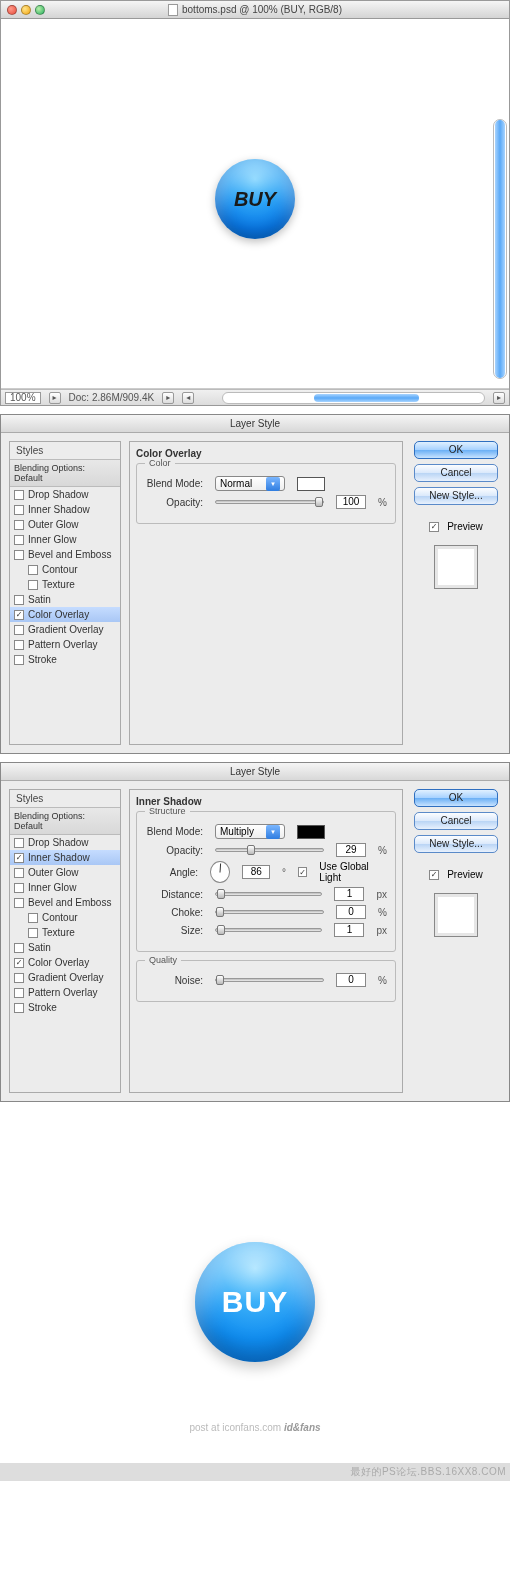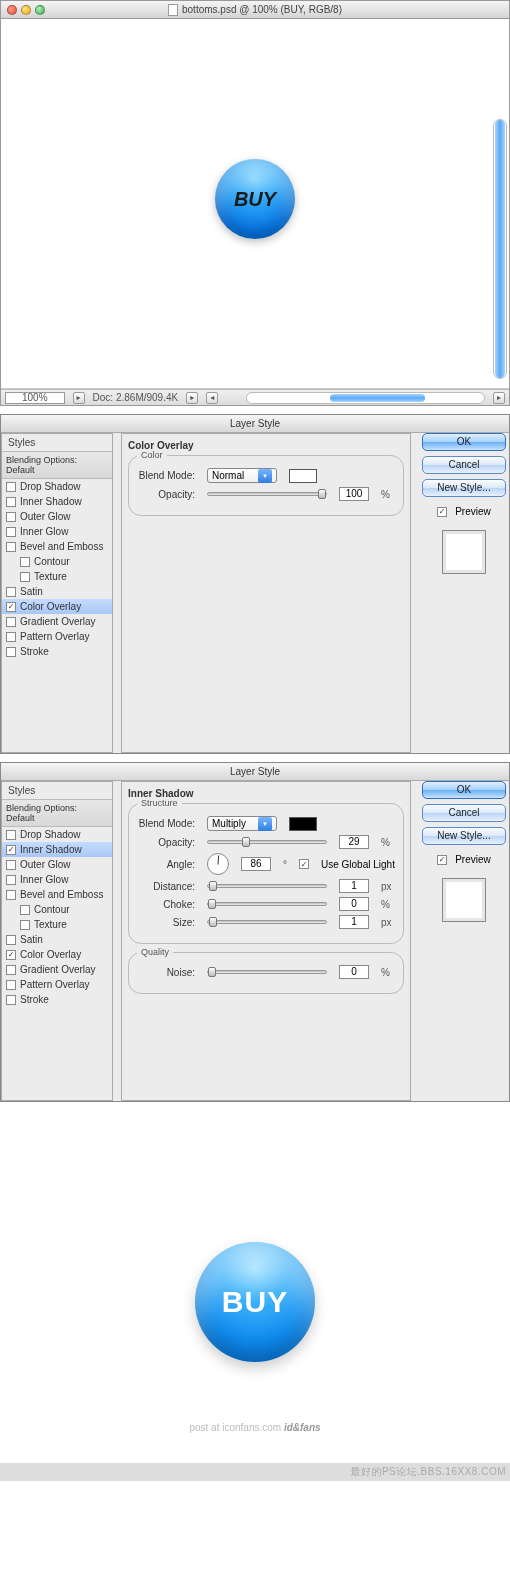--- a/index.html
+++ b/index.html
@@ -11,58 +11,58 @@
 .tl.r{background:radial-gradient(circle at 35% 35%,#ff9a8a,#e74c3c)}
 .tl.y{background:radial-gradient(circle at 35% 35%,#ffe48a,#f1a40f)}
 .tl.g{background:radial-gradient(circle at 35% 35%,#b8f0a8,#27ae60)}
 .title-txt{position:absolute;left:50%;transform:translateX(-50%);color:#444;display:flex;align-items:flex-start;gap:4px}
 .doc-icon{width:10px;height:12px;background:#fff;border:1px solid #999;display:inline-block}
 .canvas-area{height:370px;background:#fff;position:relative;border-bottom:1px solid #ccc}
 .scroll-v{position:absolute;right:2px;top:100px;width:14px;height:260px;background:#fff;border:1px solid #bbb;border-radius:7px}
 .scroll-thumb{position:absolute;top:0;left:1px;right:1px;height:100%;background:linear-gradient(90deg,#a8d4ff,#5aa9f7,#a8d4ff);border-radius:6px}
 .buy-btn{position:absolute;left:50%;top:180px;transform:translate(-50%,-50%);width:80px;height:80px;border-radius:50%;background:radial-gradient(circle at 50% 25%,#7dd3ff 0%,#2ba3f5 35%,#0878e8 70%,#0560c0 100%);box-shadow:0 3px 8px rgba(0,0,0,.25),inset 0 20px 20px rgba(255,255,255,.35),inset 0 -8px 15px rgba(0,0,0,.2);display:flex;align-items:center;justify-content:center;color:#1a1a1a;font-weight:bold;font-size:20px;font-style:italic;font-family:Arial,sans-serif}
 .status-bar{height:16px;background:linear-gradient(#f0f0f0,#dcdcdc);display:flex;align-items:center;padding:0 4px;gap:8px;color:#555;font-size:9px;border-top:1px solid #bbb}
-.zoom-box{background:#fff;border:1px solid #999;padding:0 16px;height:12px;line-height:10px}
+.zoom-box{background:#fff;border:1px solid #999;padding:0 4px;height:12px;line-height:10px}
 .doc-info{flex:0 0 auto}
 .h-scroll{flex:1;height:12px;background:#fff;border:1px solid #bbb;border-radius:6px;position:relative;margin-left:20px}
 .h-thumb{position:absolute;left:35%;width:40%;top:1px;bottom:1px;background:linear-gradient(#a8d4ff,#5aa9f7,#a8d4ff);border-radius:5px}
 .arrow-btn{width:12px;height:12px;background:linear-gradient(#fff,#ddd);border:1px solid #999;border-radius:2px;display:flex;align-items:center;justify-content:center;font-size:8px;color:#555}
 
 .dlg{border:1px solid #888;margin-bottom:8px;background:#ececec}
 .dlg-title{height:18px;background:linear-gradient(#f5f5f5,#d8d8d8);border-bottom:1px solid #aaa;text-align:center;line-height:18px;color:#333}
-.dlg-body{display:flex;gap:8px;min-height:320px}
+.dlg-body{display:flex;padding:8px;gap:8px;min-height:320px}
 .styles-panel{flex:0 0 112px;border:1px solid #aaa;background:#ececec}
 .styles-head{padding:3px 6px;color:#444}
 .styles-head2{padding:3px 4px;background:linear-gradient(#e8e8e8,#d8d8d8);border-top:1px solid #bbb;border-bottom:1px solid #bbb;color:#333;font-size:9px}
 .style-row{display:flex;align-items:center;padding:2px 4px;gap:4px;color:#333;cursor:default}
 .style-row.sub{padding-left:18px}
 .style-row.sel{background:linear-gradient(#c5dcff,#a9c7f5)}
 .cb{width:10px;height:10px;border:1px solid #888;background:#fff;display:inline-flex;align-items:center;justify-content:center;font-size:8px;color:#333}
 .cb.on::before{content:"✓"}
 .mid-panel{flex:1;border:1px solid #aaa;background:#ececec;padding:6px}
 .group-title{color:#333;font-weight:bold;margin-bottom:4px}
-.group{border:1px solid #bbb;border-radius:13px;padding:8px 8px 10px;margin-bottom:8px;background:#ececec;position:relative}
+.group{border:1px solid #bbb;border-radius:3px;padding:8px 8px 10px;margin-bottom:8px;background:#ececec;position:relative}
 .group-label{position:absolute;top:-6px;left:8px;background:#ececec;padding:0 4px;color:#555;font-size:9px}
 .frow{display:flex;align-items:center;gap:12px;margin:4px 0}
 .flabel{width:58px;text-align:right;color:#333}
 .select{background:linear-gradient(#fff,#eee);border:1px solid #888;border-radius:3px;height:15px;display:flex;align-items:center;padding:0 4px;min-width:70px;position:relative}
 .select-end{width:14px;height:14px;background:linear-gradient(#7ab6ff,#2f7de0);border-radius:2px;margin-left:auto;display:flex;align-items:center;justify-content:center;color:#fff;font-size:7px}
 .swatch{width:28px;height:14px;border:1px solid #555}
 .slider{flex:1;height:4px;background:linear-gradient(#bbb,#eee);border:1px solid #999;border-radius:2px;position:relative;max-width:120px}
 .slider-knob{position:absolute;top:-4px;width:8px;height:10px;background:linear-gradient(#fff,#bbb);border:1px solid #777;border-radius:2px}
 .num-input{width:30px;height:14px;background:#fff;border:1px solid #888;text-align:center;line-height:12px;font-size:10px}
 .unit{color:#555}
 .angle-dial{width:22px;height:22px;border:1px solid #888;border-radius:50%;background:#fff;position:relative}
 .angle-dial::after{content:"";position:absolute;left:50%;top:50%;width:9px;height:1px;background:#333;transform-origin:left center;transform:rotate(-86deg)}
 .contour-sw{width:26px;height:22px;border:1px solid #888;background:linear-gradient(135deg,#222 0%,#222 49%,#fff 51%,#fff 100%)}
 .contour-btn{width:10px;height:22px;background:#ddd;border:1px solid #888;border-left:none;display:flex;align-items:center;justify-content:center;font-size:7px}
 .right-panel{flex:0 0 90px;display:flex;flex-direction:column;align-items:center;gap:5px}
 .aqua-btn{width:84px;height:18px;border:1px solid #5a8ac9;border-radius:5px;background:linear-gradient(#fcfdff,#dbe9fb 48%,#bad5f5 52%,#e8f1fd);color:#222;text-align:center;line-height:16px;cursor:default}
 .aqua-btn.def{background:linear-gradient(#e0f0ff,#a8d2ff 48%,#6cb0f5 52%,#c8e3ff);border-color:#2f6fc0}
-.prev-row{display:flex;align-items:center;gap:8px;margin-top:4px}
+.prev-row{display:flex;align-items:center;gap:8px;margin-top:11px}
 .prev-sw{width:44px;height:44px;background:#fff;border:1px solid #888;margin-top:8px;box-shadow:inset 0 0 0 3px #e6e6e6}
 
 .final-buy{margin:140px auto 60px;width:120px;height:120px;border-radius:50%;background:radial-gradient(circle at 50% 22%,#9ee0ff 0%,#3db1f9 30%,#0f8cf0 65%,#0568cc 100%);box-shadow:0 6px 14px rgba(0,0,0,.2),inset 0 30px 28px rgba(255,255,255,.4),inset 0 -12px 20px rgba(0,0,0,.18);display:flex;align-items:center;justify-content:center;color:#fff;font-weight:bold;font-size:30px;font-family:Arial,sans-serif;letter-spacing:1px}
 .footer{text-align:center;color:#bbb;font-size:9px;margin:10px 8px 30px}
 .footer b{color:#999;font-style:italic}
 .watermark{text-align:right;padding:2px 4px;color:#aaa;font-size:10px;background:#ddd;letter-spacing:0.5px}
 </style>
 </head>
 <body>
 

